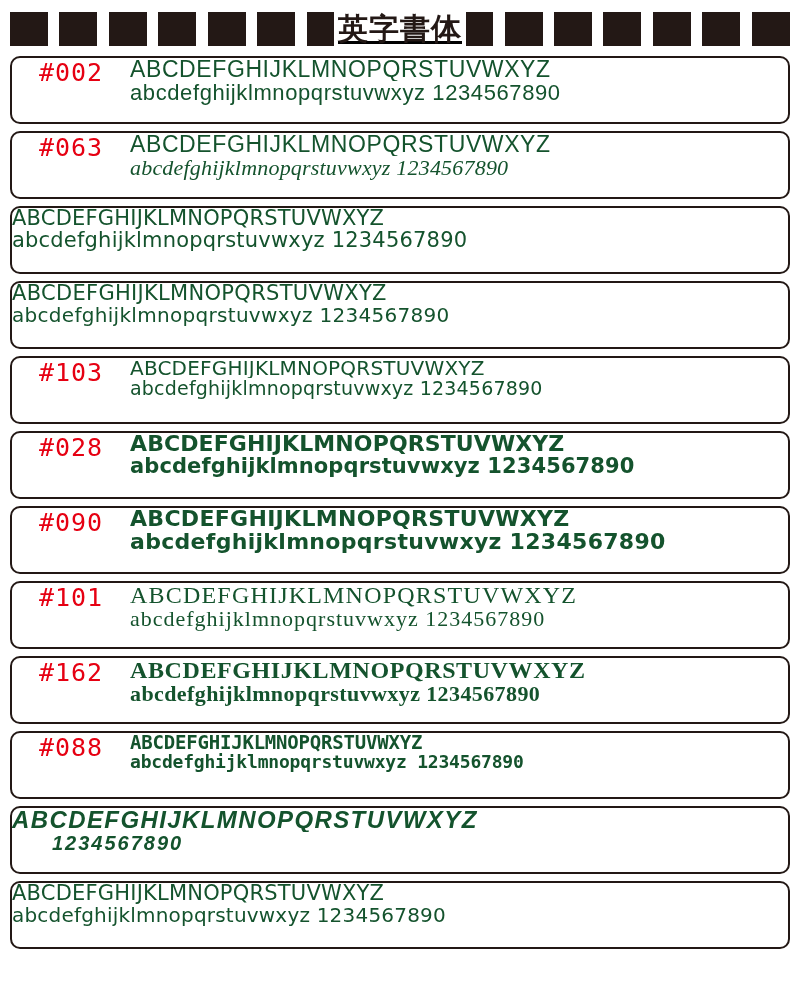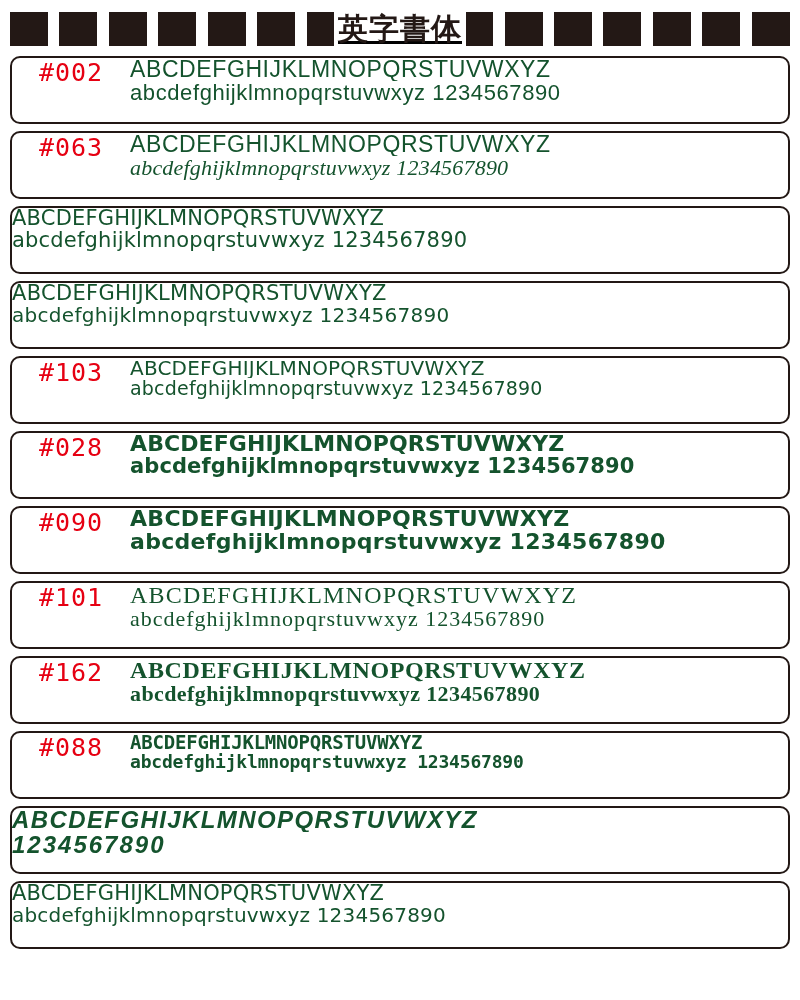--- a/index.html
+++ b/index.html
@@ -121,21 +121,21 @@
   .f101 .line { font-family: "Liberation Serif", serif; font-size: 24px; letter-spacing: 1.2px; }
   .f101 .lower { font-size: 22px; letter-spacing: 1px; }
 
   .f102 .line { font-family: "Liberation Serif", serif; font-weight: bold; font-size: 24px; letter-spacing: 0.6px; }
   .f102 .lower { font-size: 22px; letter-spacing: 0.4px; }
 
   .f088 .line { font-family: "DejaVu Sans Mono", monospace; font-weight: bold; font-size: 19px; letter-spacing: -0.2px; }
   .f088 .lower { font-size: 18px; }
 
   .f073 .line { font-family: "Liberation Sans", sans-serif; font-weight: bold; font-style: italic; font-size: 24px; letter-spacing: 1.4px; }
-  .f073 .lower { font-size: 24px; letter-spacing: 2px; }
+  .f073 .lower { font-size: 20px; letter-spacing: 2px; margin-left: 40px; }
 
   .f042 .line { font-family: "DejaVu Sans", sans-serif; font-size: 21px; letter-spacing: 0.2px; }
   .f042 .lower { font-size: 20px; }
 </style>
 </head>
 <body>
 
 <div class="page">
 
   <div class="header">

